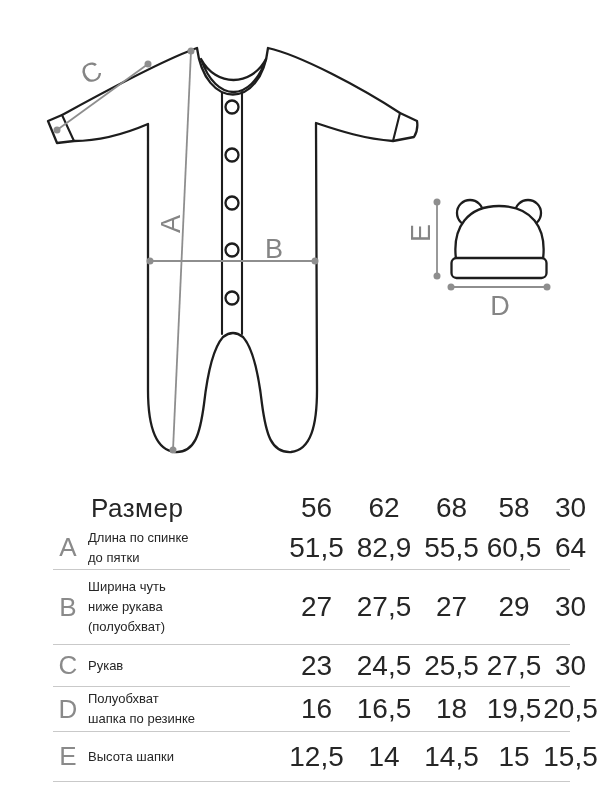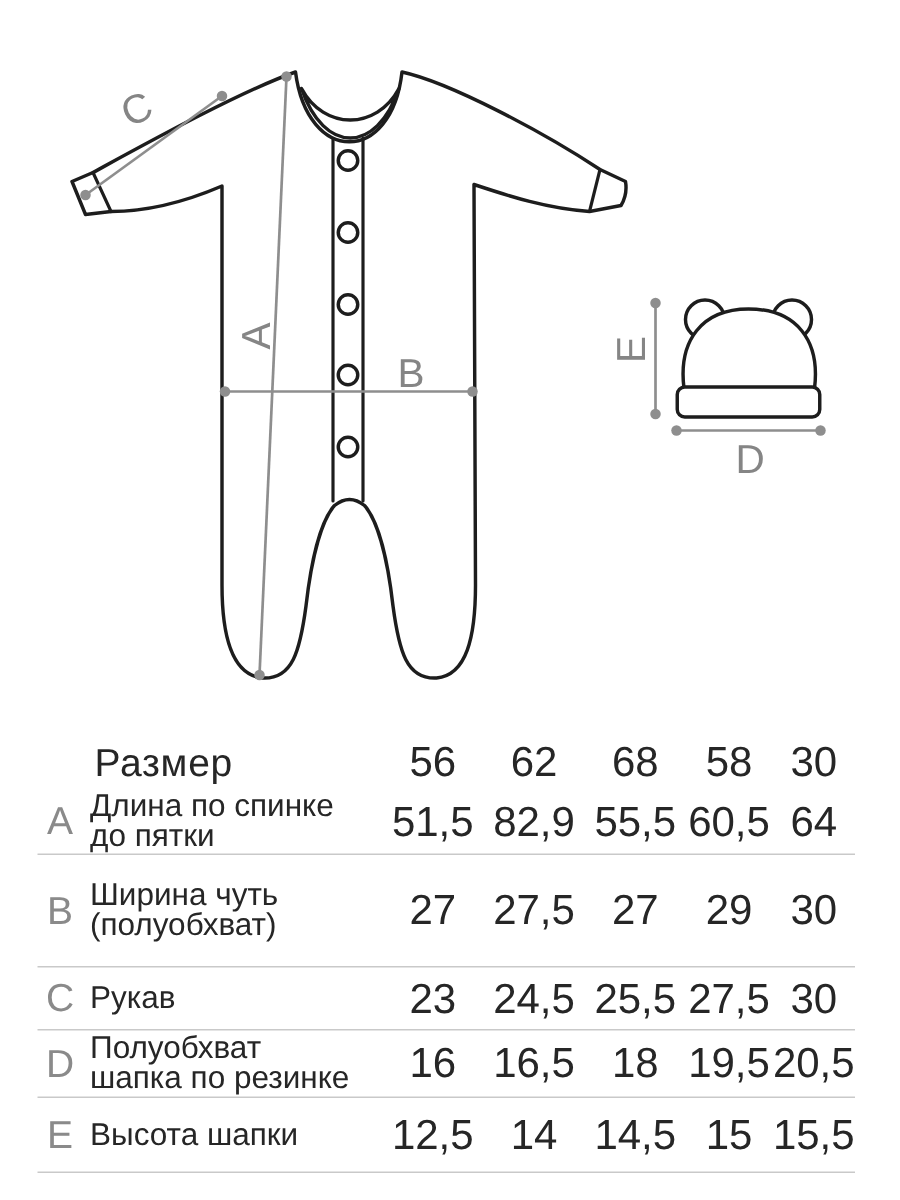--- a/index.html
+++ b/index.html
@@ -13,26 +13,27 @@
   svg .measure { stroke:#8e8e8e; stroke-width:1.8; }
   svg .dot { fill:#8e8e8e; stroke:none; }
   svg text.mletter { fill:#858585; font-size:27px; font-family:"Liberation Sans", sans-serif; }
 
   .size-table { position:absolute; left:25px; top:490px; width:545px; color:#262626; }
   .t-row {
     display:grid;
     grid-template-columns:30px 200px 67px 68px 67px 58px 55px;
     align-items:center;
     border-bottom:1px solid #c9c9c9;
+    margin-left:28px;
   }
   .t-row.header { border-bottom:none; height:36px; }
   .row-a { height:43px; } .row-b { height:74px; } .row-c { height:41px; }
   .row-d { height:44px; } .row-e { height:49px; }
   .letter { text-align:center; font-size:26px; color:#8a8a8a; }
-  .rlabel { padding-left:5px; font-size:21px; line-height:20px; display:flex; flex-direction:column; justify-content:center; }
+  .rlabel { padding-left:5px; font-size:13px; line-height:20px; display:flex; flex-direction:column; justify-content:center; }
   .hlabel { padding-left:8px; font-size:26px; letter-spacing:0.5px; }
   .val, .hsize { text-align:center; font-size:28px; }
 </style>
 </head>
 <body>
 
 <div class="stage">
 
   <svg class="diagram" width="600" height="480" viewBox="0 0 600 480">
 
@@ -125,20 +126,21 @@
       <div class="val">82,9</div>
       <div class="val">55,5</div>
       <div class="val">60,5</div>
       <div class="val">64</div>
     </div>
 
     <div class="t-row row-b">
       <div class="letter">B</div>
       <div class="rlabel">
         <span>Ширина чуть</span>
+        <span>ниже рукава</span>
         <span>(полуобхват)</span>
       </div>
       <div class="val">27</div>
       <div class="val">27,5</div>
       <div class="val">27</div>
       <div class="val">29</div>
       <div class="val">30</div>
     </div>
 
     <div class="t-row row-c">

